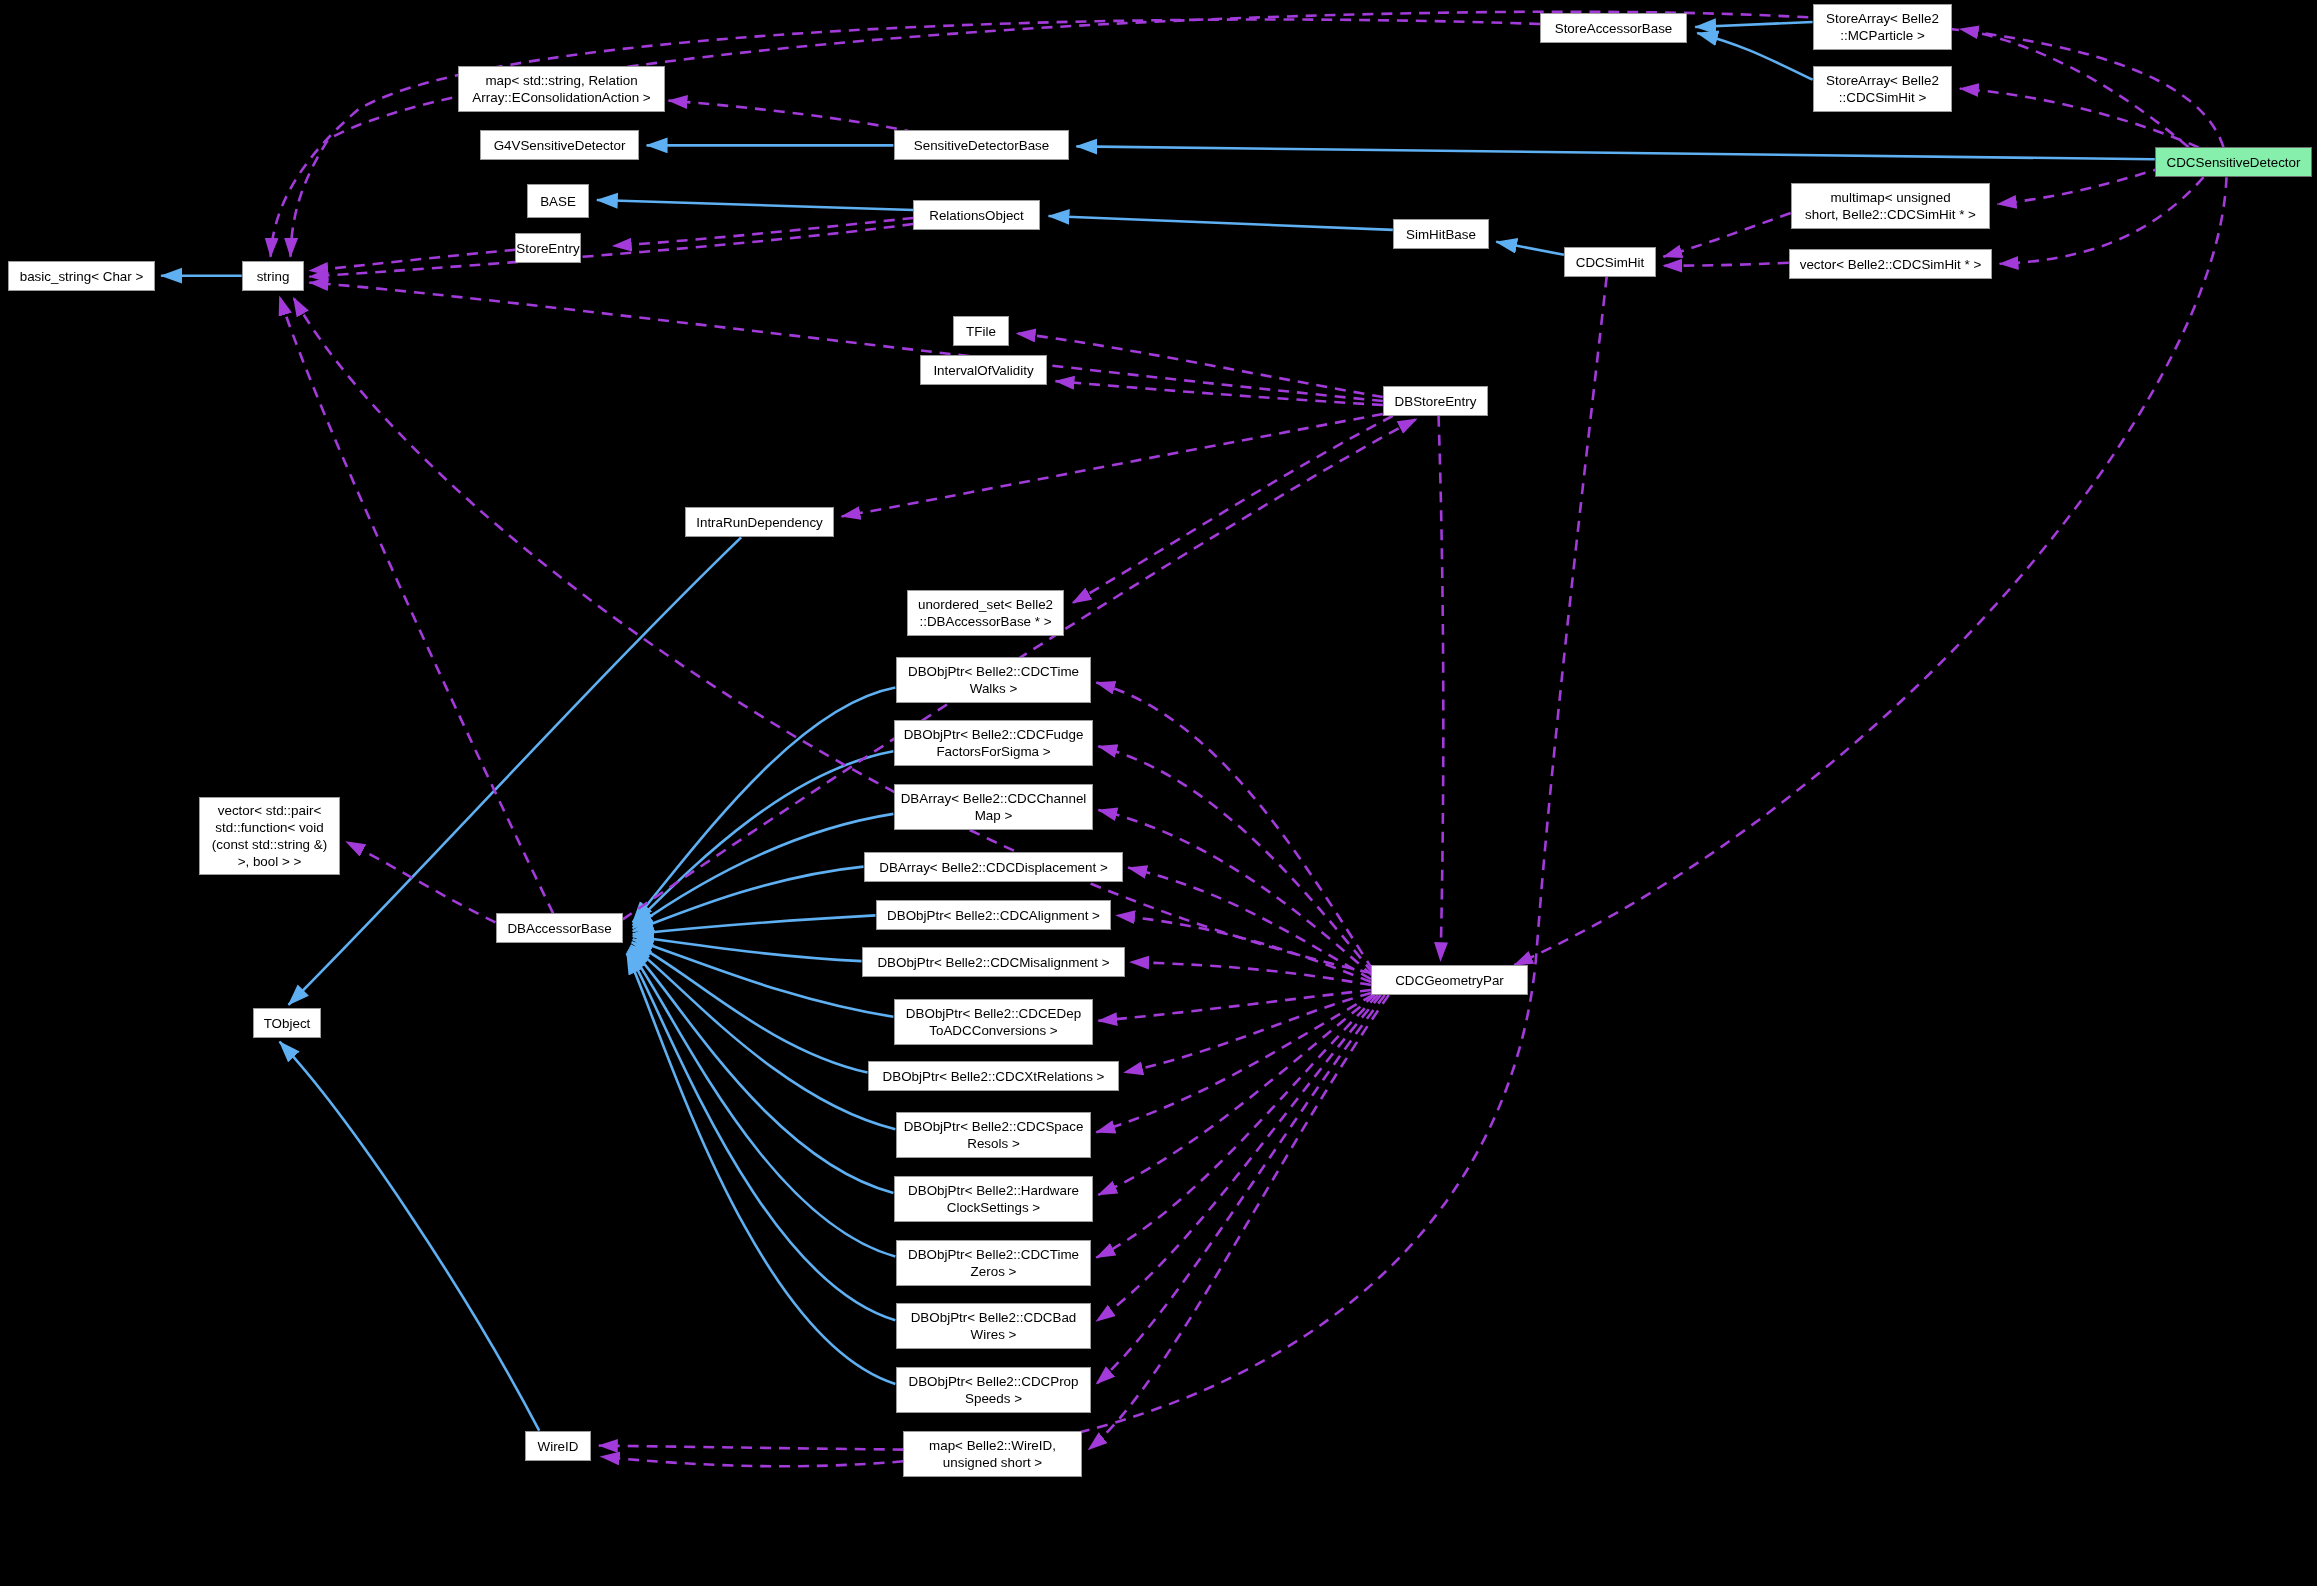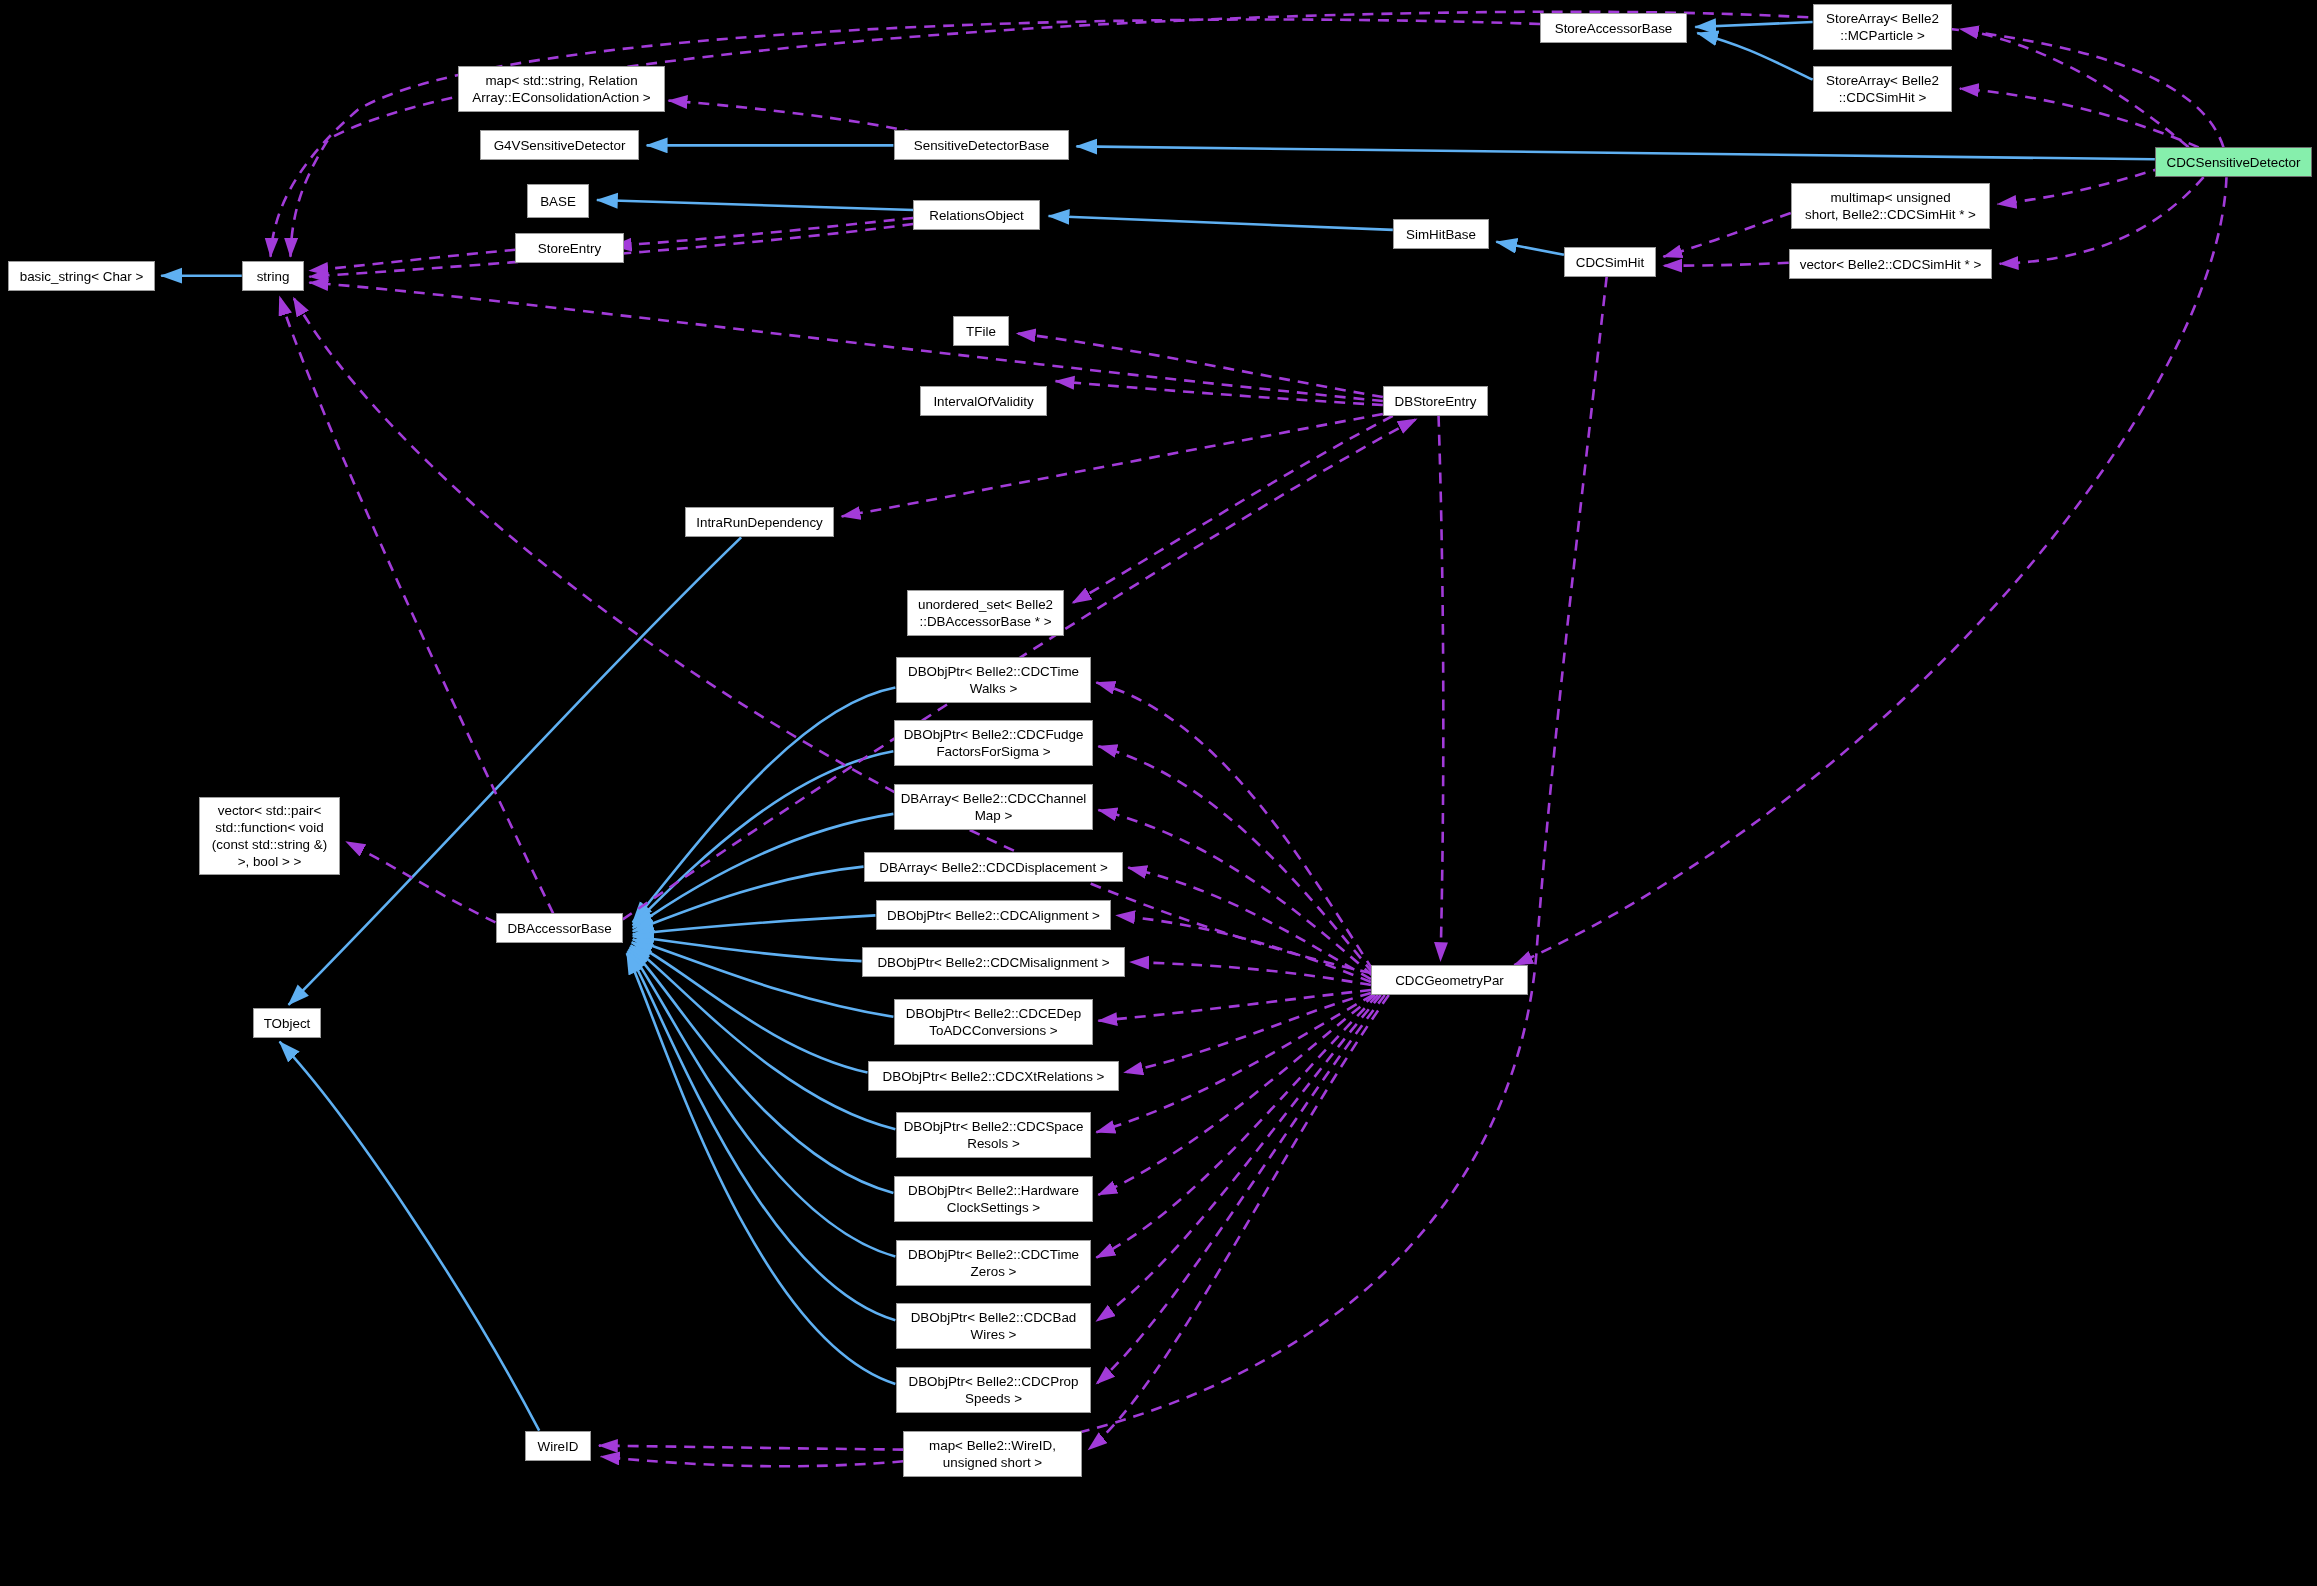--- a/index.html
+++ b/index.html
@@ -11,33 +11,33 @@
   .node{position:absolute;box-sizing:border-box;background:#ffffff;border:1.6px solid #9c9c9c;
         color:#000;display:flex;align-items:center;justify-content:center;text-align:center;
         font-size:13.4px;line-height:17px;white-space:pre-line;cursor:pointer;}
   .node.hl{background:#86efac;border-color:#6e6e6e;}
   
   #n0{left:8px;top:261px;width:147px;height:30px;}      
   #n1{left:242px;top:261px;width:62px;height:30px;}     
   #n2{left:458px;top:66px;width:207px;height:46px;}     
   #n3{left:480px;top:130px;width:159px;height:30px;}    
   #n4{left:527px;top:184px;width:62px;height:34px;}     
-  #n5{left:515px;top:233px;width:109px;height:30px;text-align:center;}     
+  #n5{left:515px;top:233px;width:66px;height:30px;text-align:center;}     
   #n6{left:894px;top:130px;width:175px;height:30px;}    
   #n7{left:913px;top:200px;width:127px;height:30px;}    
   #n8{left:1393px;top:219px;width:96px;height:30px;}    
   #n9{left:1564px;top:247px;width:92px;height:30px;}    
   #n10{left:1540px;top:13px;width:147px;height:30px;}   
   #n11{left:1813px;top:4px;width:139px;height:46px;}    
   #n12{left:1813px;top:66px;width:139px;height:46px;}   
   #n13{left:2155px;top:147px;width:157px;height:30px;}  
   #n14{left:1791px;top:183px;width:199px;height:46px;}  
   #n15{left:1789px;top:249px;width:203px;height:30px;}  
   #n16{left:953px;top:316px;width:56px;height:30px;}    
-  #n17{left:920px;top:386px;width:127px;height:30px;}   
+  #n17{left:920px;top:355px;width:127px;height:30px;}   
   #n18{left:1383px;top:386px;width:105px;height:30px;}  
   #n19{left:685px;top:507px;width:149px;height:30px;}   
   #n20{left:907px;top:590px;width:157px;height:46px;}   
   #n21{left:896px;top:657px;width:195px;height:46px;}   
   #n22{left:894px;top:720px;width:199px;height:46px;}   
   #n23{left:894px;top:784px;width:199px;height:46px;}   
   #n24{left:864px;top:852px;width:259px;height:30px;}   
   #n25{left:876px;top:900px;width:235px;height:30px;}   
   #n26{left:862px;top:947px;width:263px;height:30px;}   
   #n27{left:894px;top:999px;width:199px;height:46px;}  

